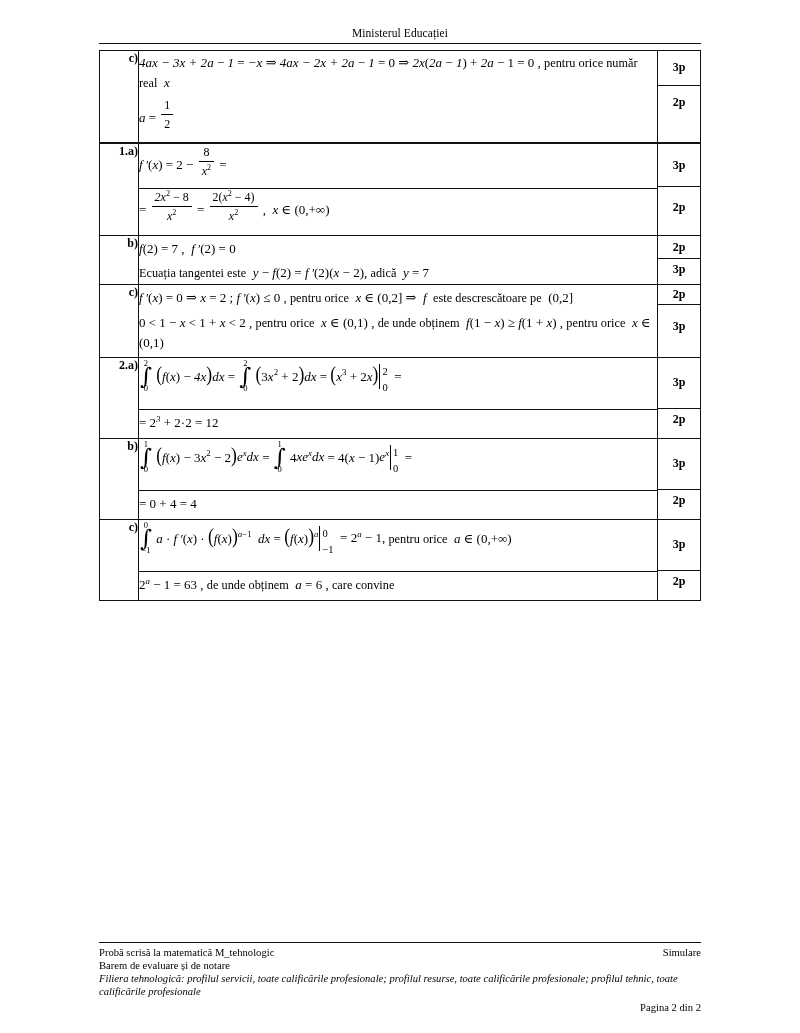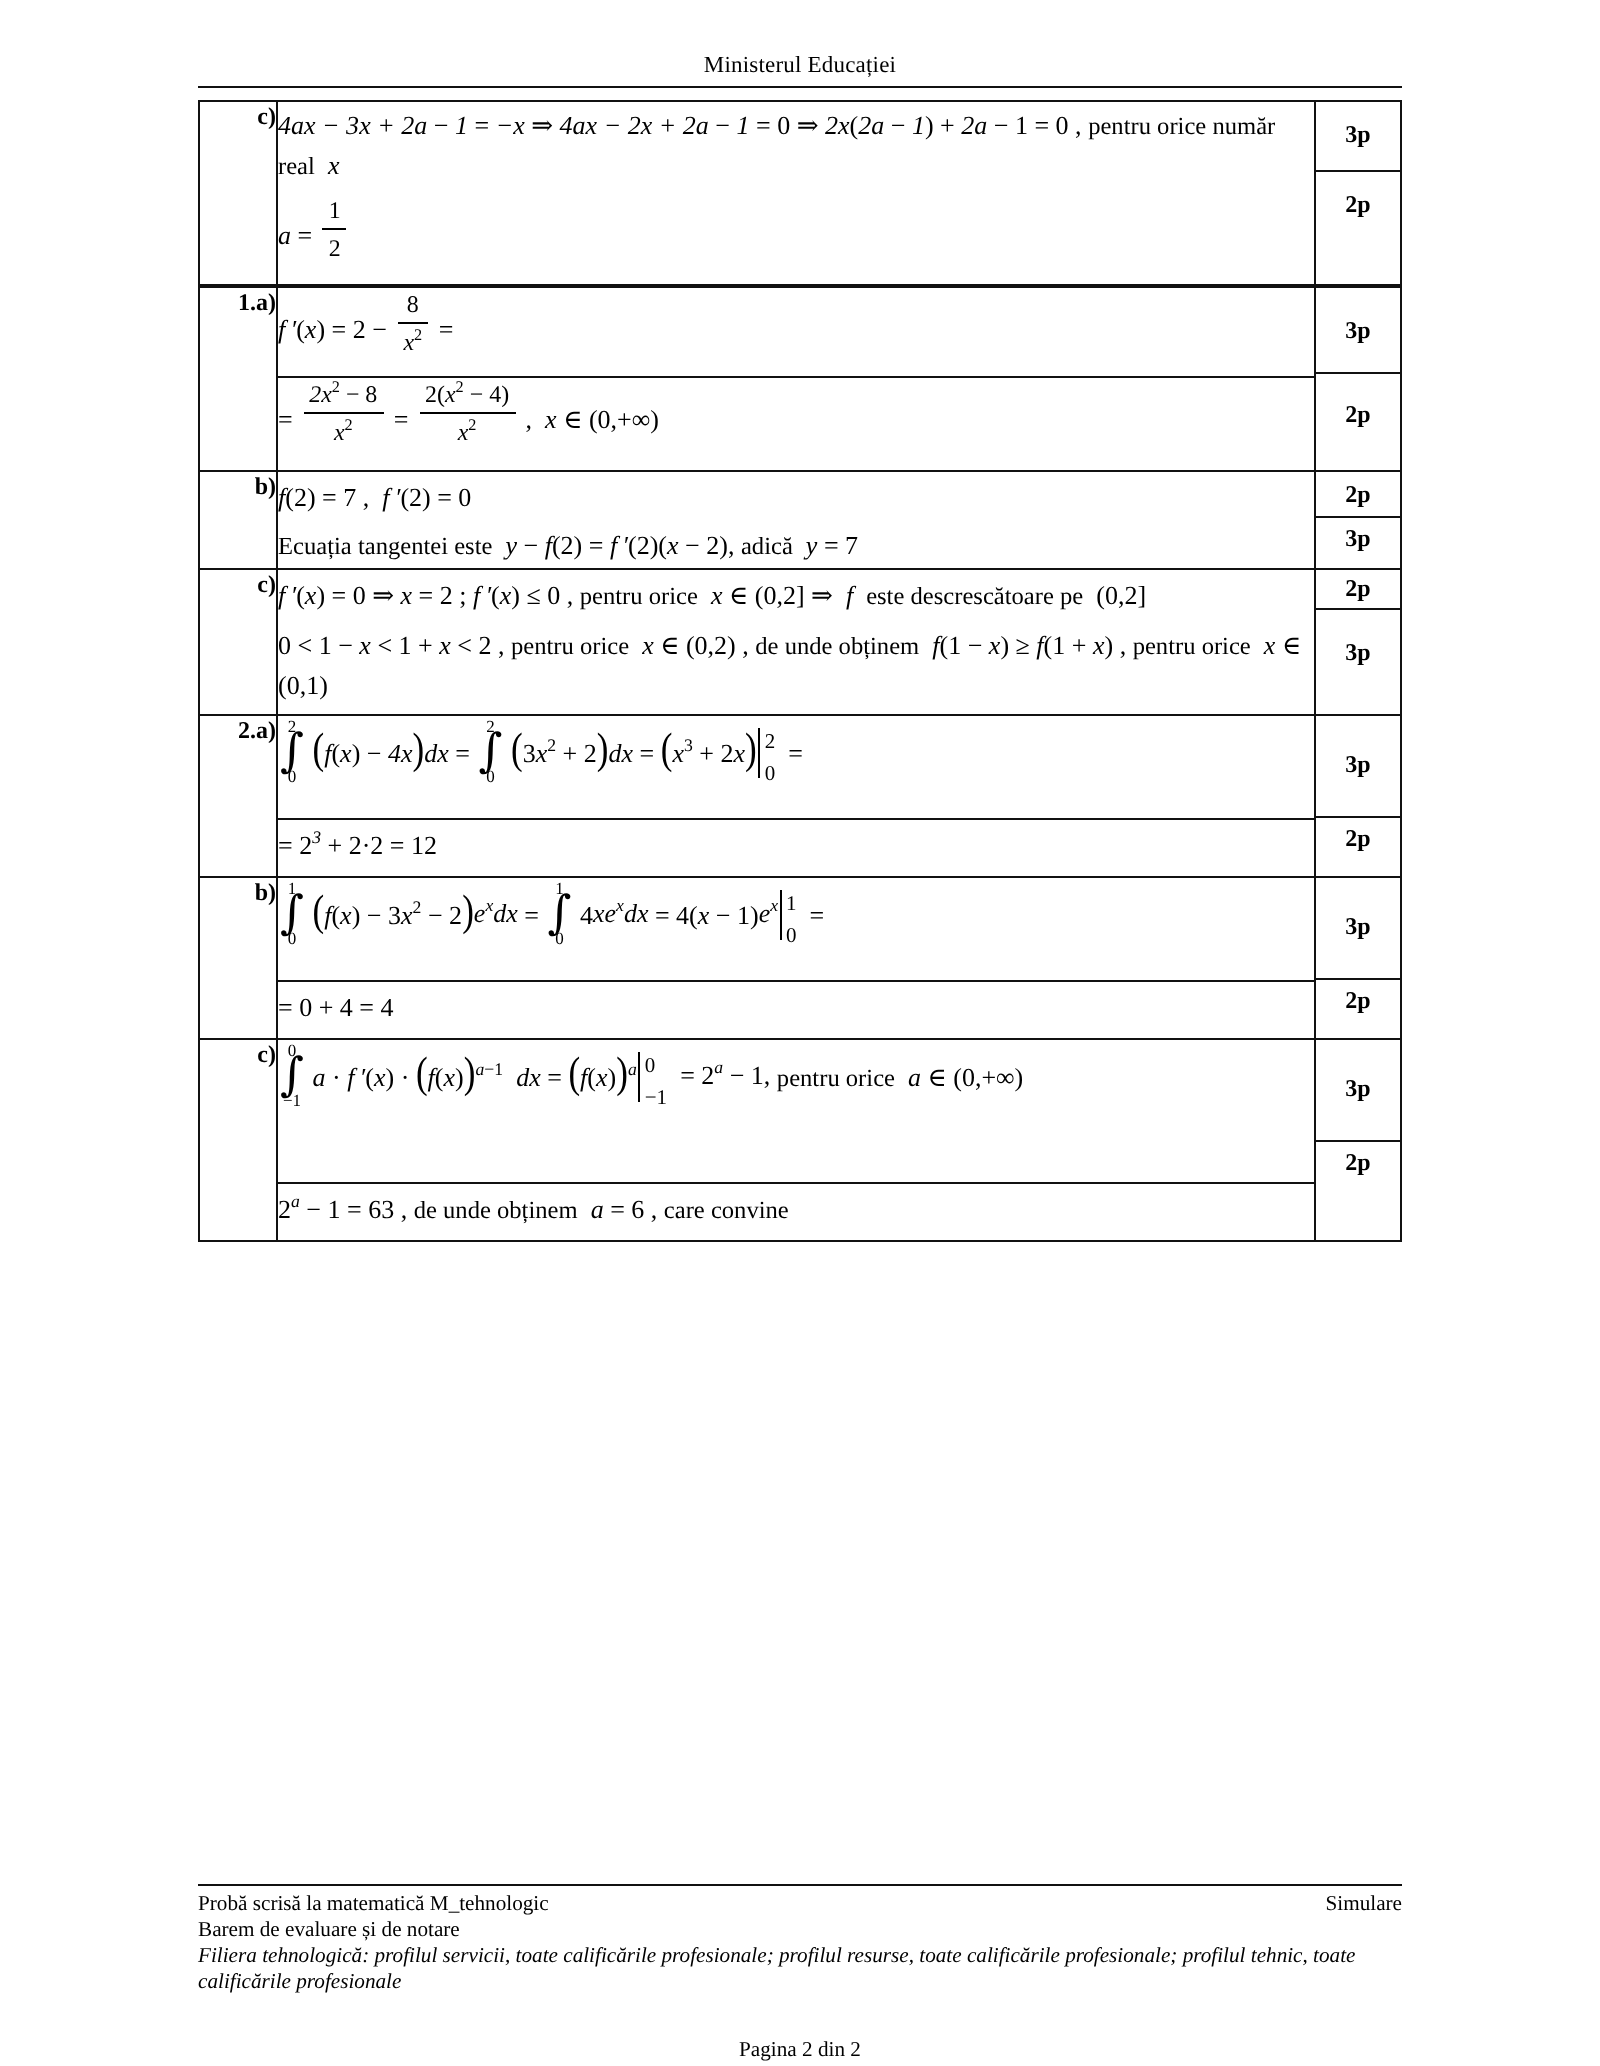--- a/index.html
+++ b/index.html
@@ -178,21 +178,21 @@
     left: 99px;
     top: 942px;
     width: 602px;
     font-size: 10.6px;
     font-family: "Liberation Serif", serif;
   }
   .footer-rule { border-top: 1.6px solid #111; margin-bottom: 3px; }
   .f-line { display: flex; justify-content: space-between; line-height: 13px; }
   .f-sub { line-height: 13px; }
   .f-italic { font-style: italic; line-height: 13px; }
-  .f-page { text-align: center; margin-top: 21px; line-height: 13px; }
+  .f-page { text-align: right; margin-top: 3px; line-height: 13px; }
 </style>
 </head>
 <body>
 
 <div class="page">
 
   <div class="content">
 
     <div class="doc-header">
       <div>Ministerul Educației</div>
@@ -309,21 +309,21 @@
               <span class="txt">pentru orice</span>
               &nbsp;x <span class="rm">∈ (0,2] ⇒</span> &nbsp;f&nbsp;
               <span class="txt">este descrescătoare pe</span>
               <span class="rm">&nbsp;(0,2]</span>
             </div>
           </div>
           <div class="brow" style="border:none;white-space:normal;">
             <div class="math" style="white-space:normal;">
               <span class="rm">0 &lt; 1 −</span> x <span class="rm">&lt; 1 +</span> x <span class="rm">&lt; 2 ,</span>
               <span class="txt">pentru orice</span>
-              &nbsp;x <span class="rm">∈ (0,2) ,</span>
+              &nbsp;x <span class="rm">∈ (0,1) ,</span>
               <span class="txt">de unde obținem</span>
               &nbsp;f<span class="rm">(1 −</span> x<span class="rm">) ≥</span> f<span class="rm">(1 +</span> x<span class="rm">) ,</span>
               <span class="txt">pentru orice</span>
               &nbsp;x <span class="rm">∈ (0,1)</span>
             </div>
           </div>
         </td>
         <td class="pts">
           <div class="pt-split" style="height:62px;">
             <div style="flex:0 0 19px;">2p</div>
@@ -424,21 +424,21 @@
               &nbsp;<span>dx</span> <span class="rm">=</span>
               <span class="bigpar">(</span>f<span class="rm">(</span>x<span class="rm">)</span><span class="bigpar">)</span><sup>a</sup><span class="evalbar">
                     <span>0</span>
                     <span>−1</span>
                   </span>
               <span class="rm">&nbsp;= 2<sup style="font-style:italic">a</sup> − 1,</span>
               <span class="txt">pentru orice</span>
               &nbsp;a <span class="rm">∈ (0,+∞)</span>
             </div>
           </div>
-          <div class="brow" style="height:22px;margin-top:20px;">
+          <div class="brow" style="height:22px;">
             <div class="math">
               <span class="rm">2<sup style="font-style:italic">a</sup> − 1 = 63 ,</span>
               <span class="txt">de unde obținem</span>
               &nbsp;a <span class="rm">= 6 ,</span>
               <span class="txt">care convine</span>
             </div>
           </div>
         </td>
         <td class="pts">
           <div class="pt-split" style="height:73px;">

